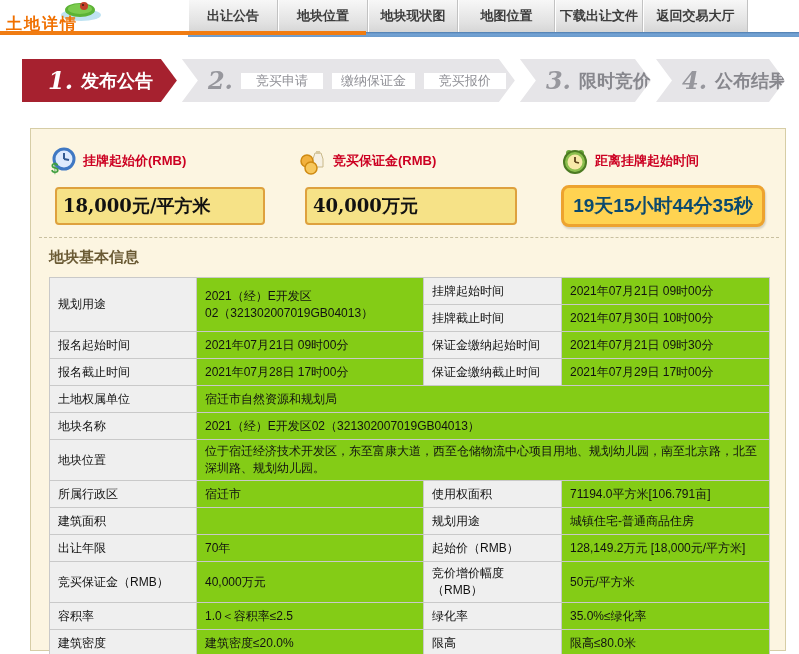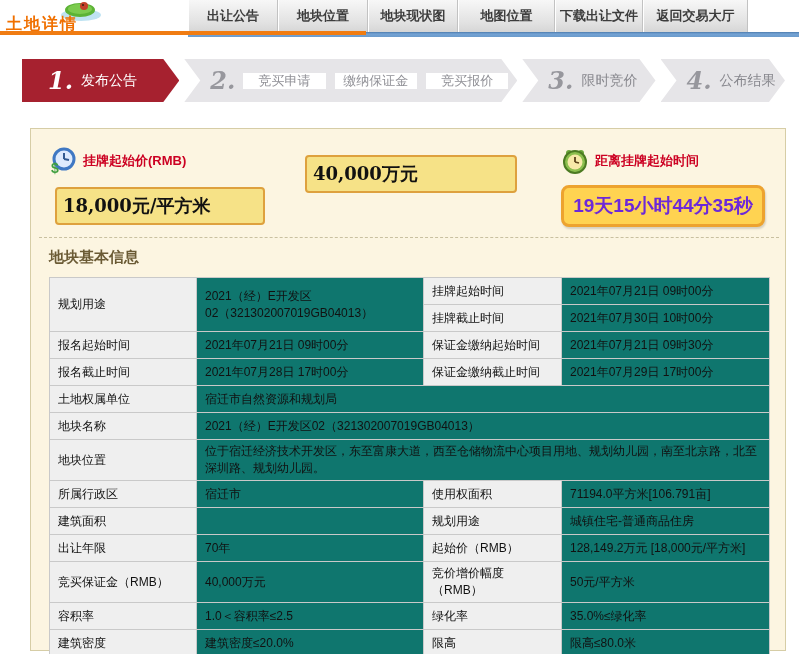--- a/index.html
+++ b/index.html
@@ -33,21 +33,21 @@
            display:flex; }
   .step { height:43px; display:flex; align-items:center; margin-right:5px; }
   .arrow-first { clip-path:polygon(0 0, calc(100% - 16px) 0, 100% 50%, calc(100% - 16px) 100%, 0 100%); }
   .arrow-mid { clip-path:polygon(0 0, calc(100% - 16px) 0, 100% 50%, calc(100% - 16px) 100%, 0 100%, 16px 50%); }
   .step-active { background:#a6212f; color:#fff; }
   .step-gray { background:#e6e5e8; color:#87878d; }
   .step-num { font-family:"DejaVu Serif", serif; font-style:italic; font-weight:bold;
               font-size:24px; margin:0 8px 0 26px; }
   .step-active .step-num { color:#fff; }
   .step-gray .step-num { color:#97979d; }
-  .step-label { font-size:14px; font-weight:normal; white-space:nowrap; }
+  .step-label { font-size:18px; font-weight:bold; white-space:nowrap; }
   .step1 { width:163px; }
   .step2 { width:333px; }
   .step3 { width:138px; }
   .step4 { width:129px; }
   .sub-btn { background:#fff; color:#909096; font-size:13px; height:16px; width:88px;
              display:flex; align-items:center; justify-content:center; margin-right:9px;
              cursor:pointer; white-space:nowrap; }
 
   
   .panel { position:absolute; left:30px; top:128px; width:756px; height:523px;
@@ -56,35 +56,35 @@
   .info-col1 { left:18px; } .info-col2 { left:268px; } .info-col3 { left:530px; }
   .info-head { display:flex; align-items:center; height:32px; }
   .info-icon { width:28px; height:28px; margin-right:6px; flex:0 0 auto; }
   .info-label { color:#cc0022; font-size:13px; font-weight:bold; white-space:nowrap; }
   .price-box { margin-top:10px; width:210px; height:38px; background:#f6e287;
                border:2px solid #dea13e; border-radius:4px; display:flex; align-items:center;
                padding-left:6px; font-family:"DejaVu Serif", serif; font-weight:bold;
                font-size:18px; color:#111; white-space:nowrap;margin-left:6px; }
   .countdown-box { margin-top:8px; width:204px; height:42px; background:#ffd351;
                border:3px solid #eda32f; border-radius:8px; display:flex; align-items:center;
-               justify-content:center; font-weight:bold; font-size:19px; color:#6d28d9;
+               justify-content:center; font-weight:bold; font-size:19px; color:#0c4a6e;
                box-shadow:1px 2px 2px rgba(0,0,0,.15); white-space:nowrap; }
   .dashed-sep { position:absolute; left:8px; top:108px; width:740px; height:0;
                 border-top:1px dashed #c9c0a0; }
   .section-title { position:absolute; left:18px; top:119px; font-size:15px;
                    font-weight:bold; color:#6b5b35; }
 
   
   table.land { position:absolute; left:18px; top:148px; width:720px;
                border-collapse:collapse; table-layout:fixed; }
   table.land td { border:1px solid #c9c9c9; font-size:12px; color:#111;
                   padding:3px 8px; height:27px; vertical-align:middle;
                   white-space:pre-line; overflow:hidden; }
   table.land td.l { background:#efefef; }
-  table.land td.v { background:#0f766e; }
+  table.land td.v { background:#84cc16; }
   col.c1{width:147px;} col.c2{width:227px;} col.c3{width:138px;} col.c4{width:208px;}
 </style>
 </head>
 <body>
 
 <div id="page">
 
   <div class="header">
     <div class="logo-wrap">
       <svg class="mascot" viewBox="0 0 46 22">
@@ -138,20 +138,29 @@
           <line x1="15" y1="12" x2="15" y2="6" stroke="#335a90" stroke-width="2"></line>
           <line x1="15" y1="12" x2="20" y2="13" stroke="#335a90" stroke-width="2"></line>
           <text x="2" y="26" font-size="14" font-weight="bold" fill="#3f9f3f">$</text>
         </svg>
         <span class="info-label">挂牌起始价(RMB)</span>
       </div>
       <div class="price-box">18,000元/平方米</div>
     </div>
 
     <div class="info-col info-col2">
+      <div class="info-head">
+        <svg class="info-icon" viewBox="0 0 28 28">
+          <path d="M16 6 h6 l2 6 v8 h-10 v-8 z" fill="#f6f0e2" stroke="#c9b98a" stroke-width="1"></path>
+          <rect x="17" y="4" width="4" height="3" fill="#d8c9a0"></rect>
+          <circle cx="8" cy="14" r="6" fill="#f2b13e" stroke="#cf8a12" stroke-width="1.5"></circle>
+          <circle cx="12" cy="21" r="6" fill="#f7c75c" stroke="#cf8a12" stroke-width="1.5"></circle>
+        </svg>
+        <span class="info-label">竞买保证金(RMB)</span>
+      </div>
       <div class="price-box" style="width:212px">40,000万元</div>
     </div>
 
     <div class="info-col info-col3">
       <div class="info-head">
         <svg class="info-icon" viewBox="0 0 28 28">
           <circle cx="8" cy="6" r="3" fill="#6aa53a"></circle>
           <circle cx="20" cy="6" r="3" fill="#6aa53a"></circle>
           <circle cx="14" cy="15" r="11" fill="#8cbf4e" stroke="#4c7a22" stroke-width="2"></circle>
           <circle cx="14" cy="15" r="7.5" fill="#f7e9a8"></circle>

